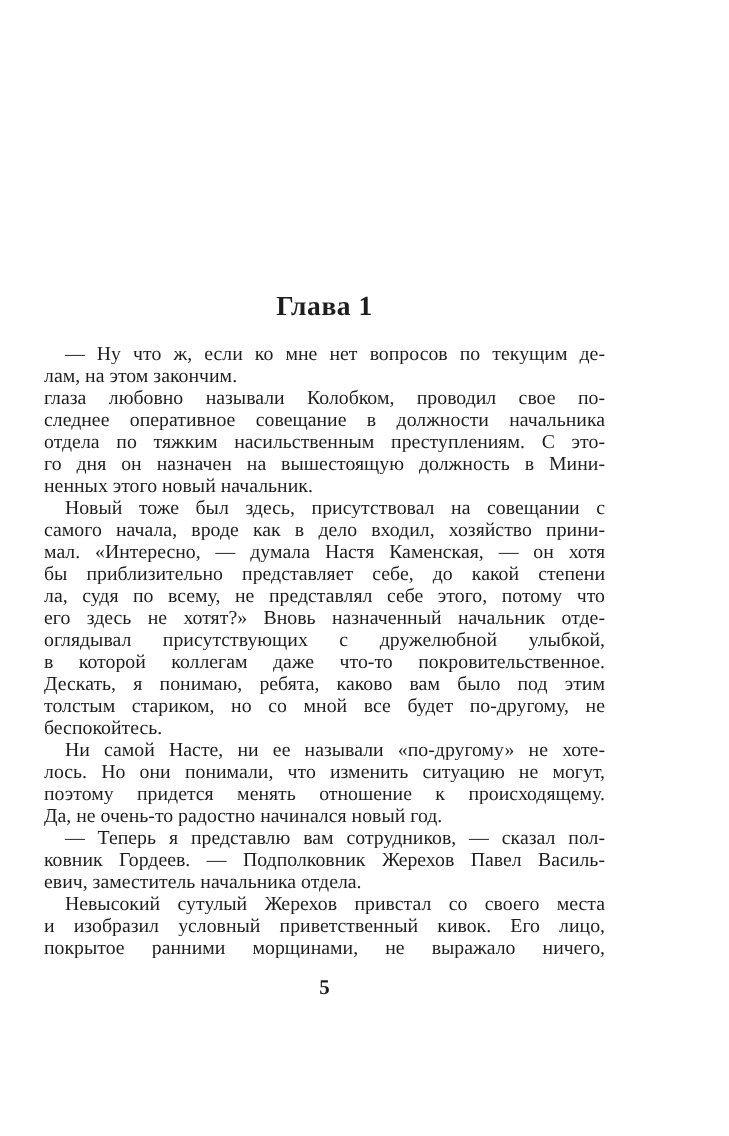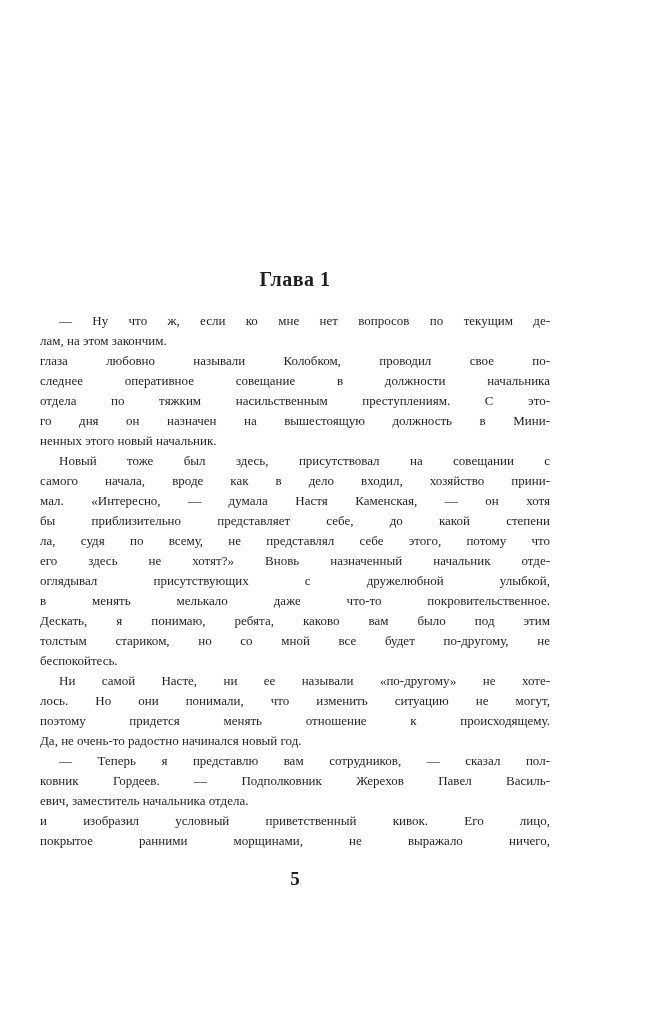--- a/index.html
+++ b/index.html
@@ -17,28 +17,28 @@
     color: #1e1e1e;
   }
   .textblock {
     position: absolute;
     left: 40px;
     top: 264px;
     width: 510px;
   }
   .heading {
     margin: 0 0 17px 0;
-    font-size: 20px;
+    font-size: 25px;
     line-height: 30px;
     font-weight: bold;
     text-align: center;
     letter-spacing: 0.5px;
   }
   .body-text {
-    font-size: 13px;
+    font-size: 18px;
     line-height: 20px;
   }
   .line {
     height: 20px;
     text-align: justify;
     text-align-last: justify;
     white-space: normal;
     overflow: hidden;
   }
   .line.first {
@@ -69,29 +69,30 @@
         <div class="line">отдела по тяжким насильственным преступлениям. С это-</div>
         <div class="line">го дня он назначен на вышестоящую должность в Мини-</div>
         <div class="line last">ненных этого новый начальник.</div>
         <div class="line first">Новый тоже был здесь, присутствовал на совещании с</div>
         <div class="line">самого начала, вроде как в дело входил, хозяйство прини-</div>
         <div class="line">мал. «Интересно, — думала Настя Каменская, — он хотя</div>
         <div class="line">бы приблизительно представляет себе, до какой степени</div>
         <div class="line">ла, судя по всему, не представлял себе этого, потому что</div>
         <div class="line">его здесь не хотят?» Вновь назначенный начальник отде-</div>
         <div class="line">оглядывал присутствующих с дружелюбной улыбкой,</div>
-        <div class="line">в менять мелькало даже что-то покровительственное.</div>
+        <div class="line">в которой коллегам даже что-то покровительственное.</div>
         <div class="line">Дескать, я понимаю, ребята, каково вам было под этим</div>
         <div class="line">толстым стариком, но со мной все будет по-другому, не</div>
         <div class="line last">беспокойтесь.</div>
         <div class="line first">Ни самой Насте, ни ее называли «по-другому» не хоте-</div>
         <div class="line">лось. Но они понимали, что изменить ситуацию не могут,</div>
         <div class="line">поэтому придется менять отношение к происходящему.</div>
         <div class="line last">Да, не очень-то радостно начинался новый год.</div>
         <div class="line first">— Теперь я представлю вам сотрудников, — сказал пол-</div>
         <div class="line">ковник Гордеев. — Подполковник Жерехов Павел Василь-</div>
         <div class="line last">евич, заместитель начальника отдела.</div>
+        <div class="line first">Невысокий сутулый Жерехов привстал со своего места</div>
         <div class="line">и изобразил условный приветственный кивок. Его лицо,</div>
         <div class="line">покрытое ранними морщинами, не выражало ничего,</div>
       </div>
     <div class="pagenum">5</div>
   </div>
 </div>
 
 </body></html>

